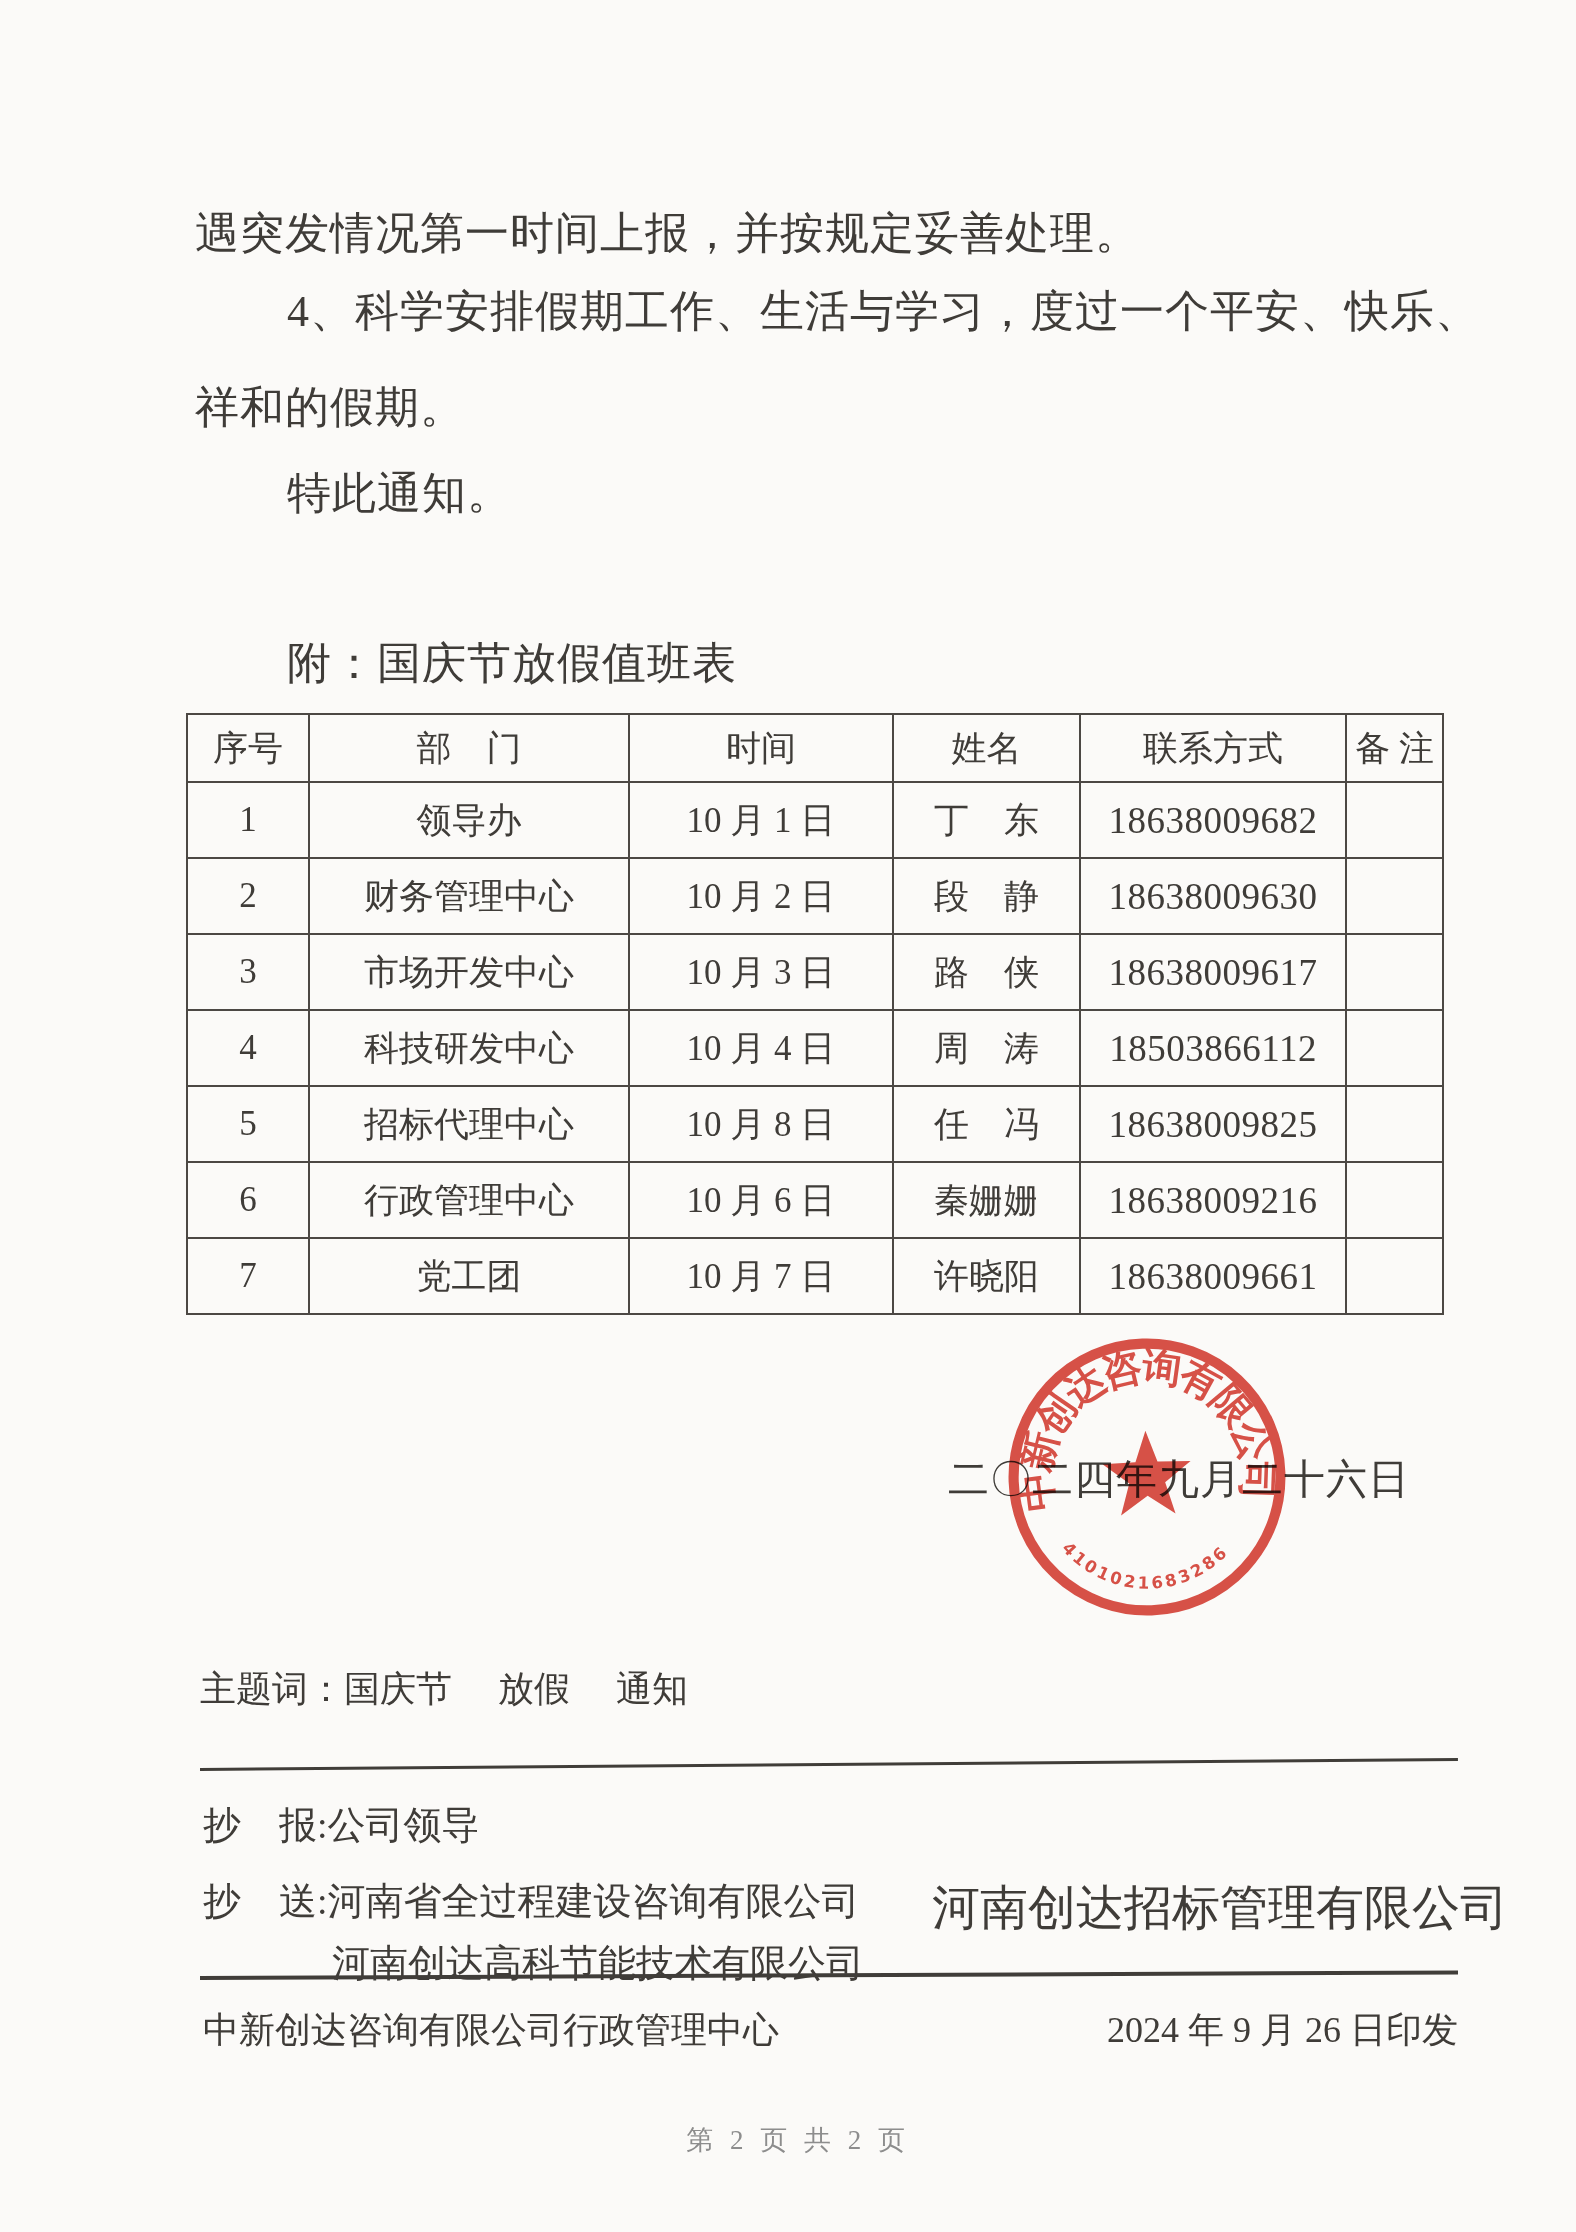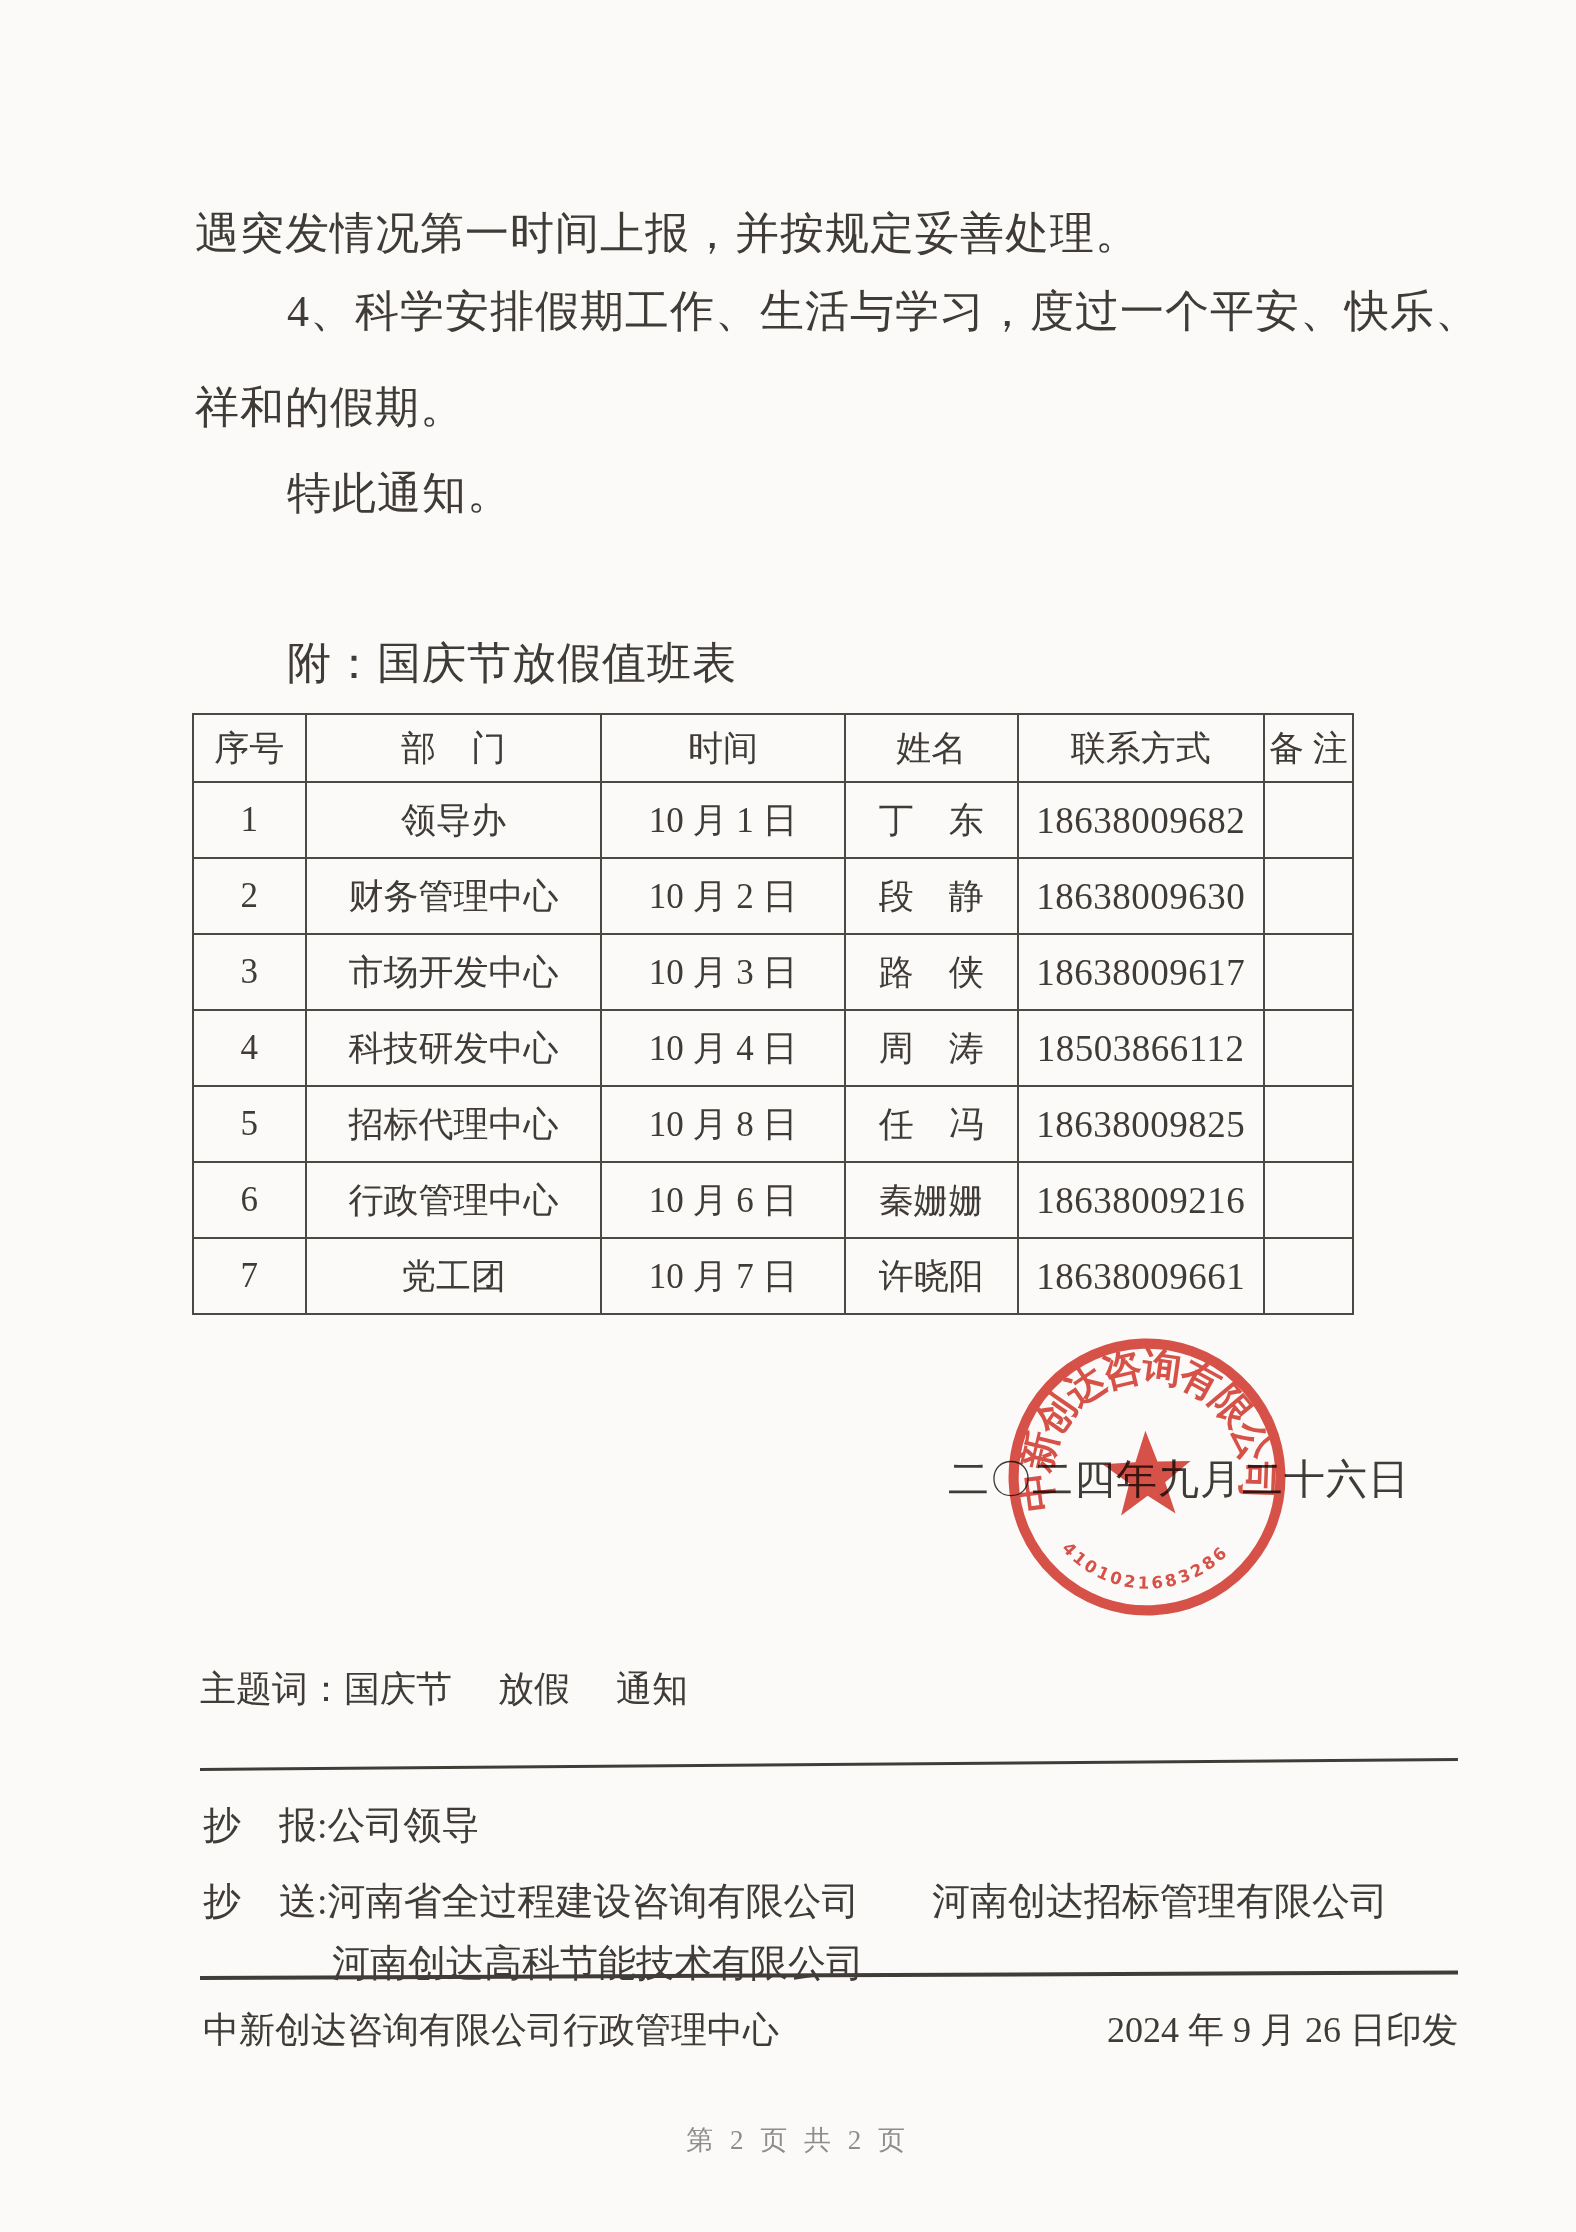--- a/index.html
+++ b/index.html
@@ -17,21 +17,21 @@
     font-family:"Liberation Serif","DejaVu Serif",serif;
     overflow:hidden;
   }
   
   .line{position:absolute;left:195px;font-size:44px;letter-spacing:1px;white-space:pre;line-height:1.1;}
   .indent{padding-left:92px;}
   .p1{top:166px;} .p2{top:244px;} .p3{top:340px;} .p4{top:426px;} .p5{top:596px;}
 
   
   .duty-table{
-    position:absolute;left:192px;top:713px;width:1162px;
+    position:absolute;left:186px;top:713px;width:1258px;
     border-collapse:collapse;table-layout:fixed;
   }
   .duty-table th,.duty-table td{
     border:2.5px solid var(--border);
     text-align:center;vertical-align:middle;
     font-size:35px;font-weight:normal;color:var(--ink);
     white-space:pre;overflow:hidden;padding:0;
   }
   .duty-table thead th{height:66px;}
   .duty-table tbody td{height:74px;}
@@ -53,21 +53,21 @@
     font-family:"DejaVu Sans","Liberation Sans",sans-serif;}
 
   
   .keywords{position:absolute;left:200px;top:1665px;font-size:36px;font-weight:400;
     font-family:"Liberation Sans","DejaVu Sans",sans-serif;white-space:pre;}
   .rule{position:absolute;left:200px;width:1258px;background:#403d39;transform-origin:left center;}
   .rule1{top:1768px;height:3px;transform:rotate(-0.45deg);}
   .rule2{top:1976px;height:4px;transform:rotate(-0.25deg);}
   .cc-report{position:absolute;left:203px;top:1800px;font-size:38px;white-space:pre;}
   .cc-send{position:absolute;left:203px;top:1876px;font-size:38px;white-space:pre;}
-  .cc-send-right{position:absolute;left:932px;top:1876px;font-size:38px;white-space:pre;}
+  .cc-send-right{position:absolute;left:932px;top:1876px;font-size:48px;white-space:pre;}
   .cc-send2{position:absolute;left:332px;top:1938px;font-size:38px;white-space:pre;}
   .issuer{position:absolute;left:203px;top:2006px;font-size:36px;white-space:pre;}
   .issue-date{position:absolute;right:118px;top:2006px;font-size:36px;white-space:pre;}
   .page-num{position:absolute;left:0;top:2122px;width:100%;text-align:center;
     font-size:27px;color:var(--page-gray);letter-spacing:5px;white-space:pre;margin-left:10px;}
 </style>
 </head>
 <body>
 
 <div class="page">

